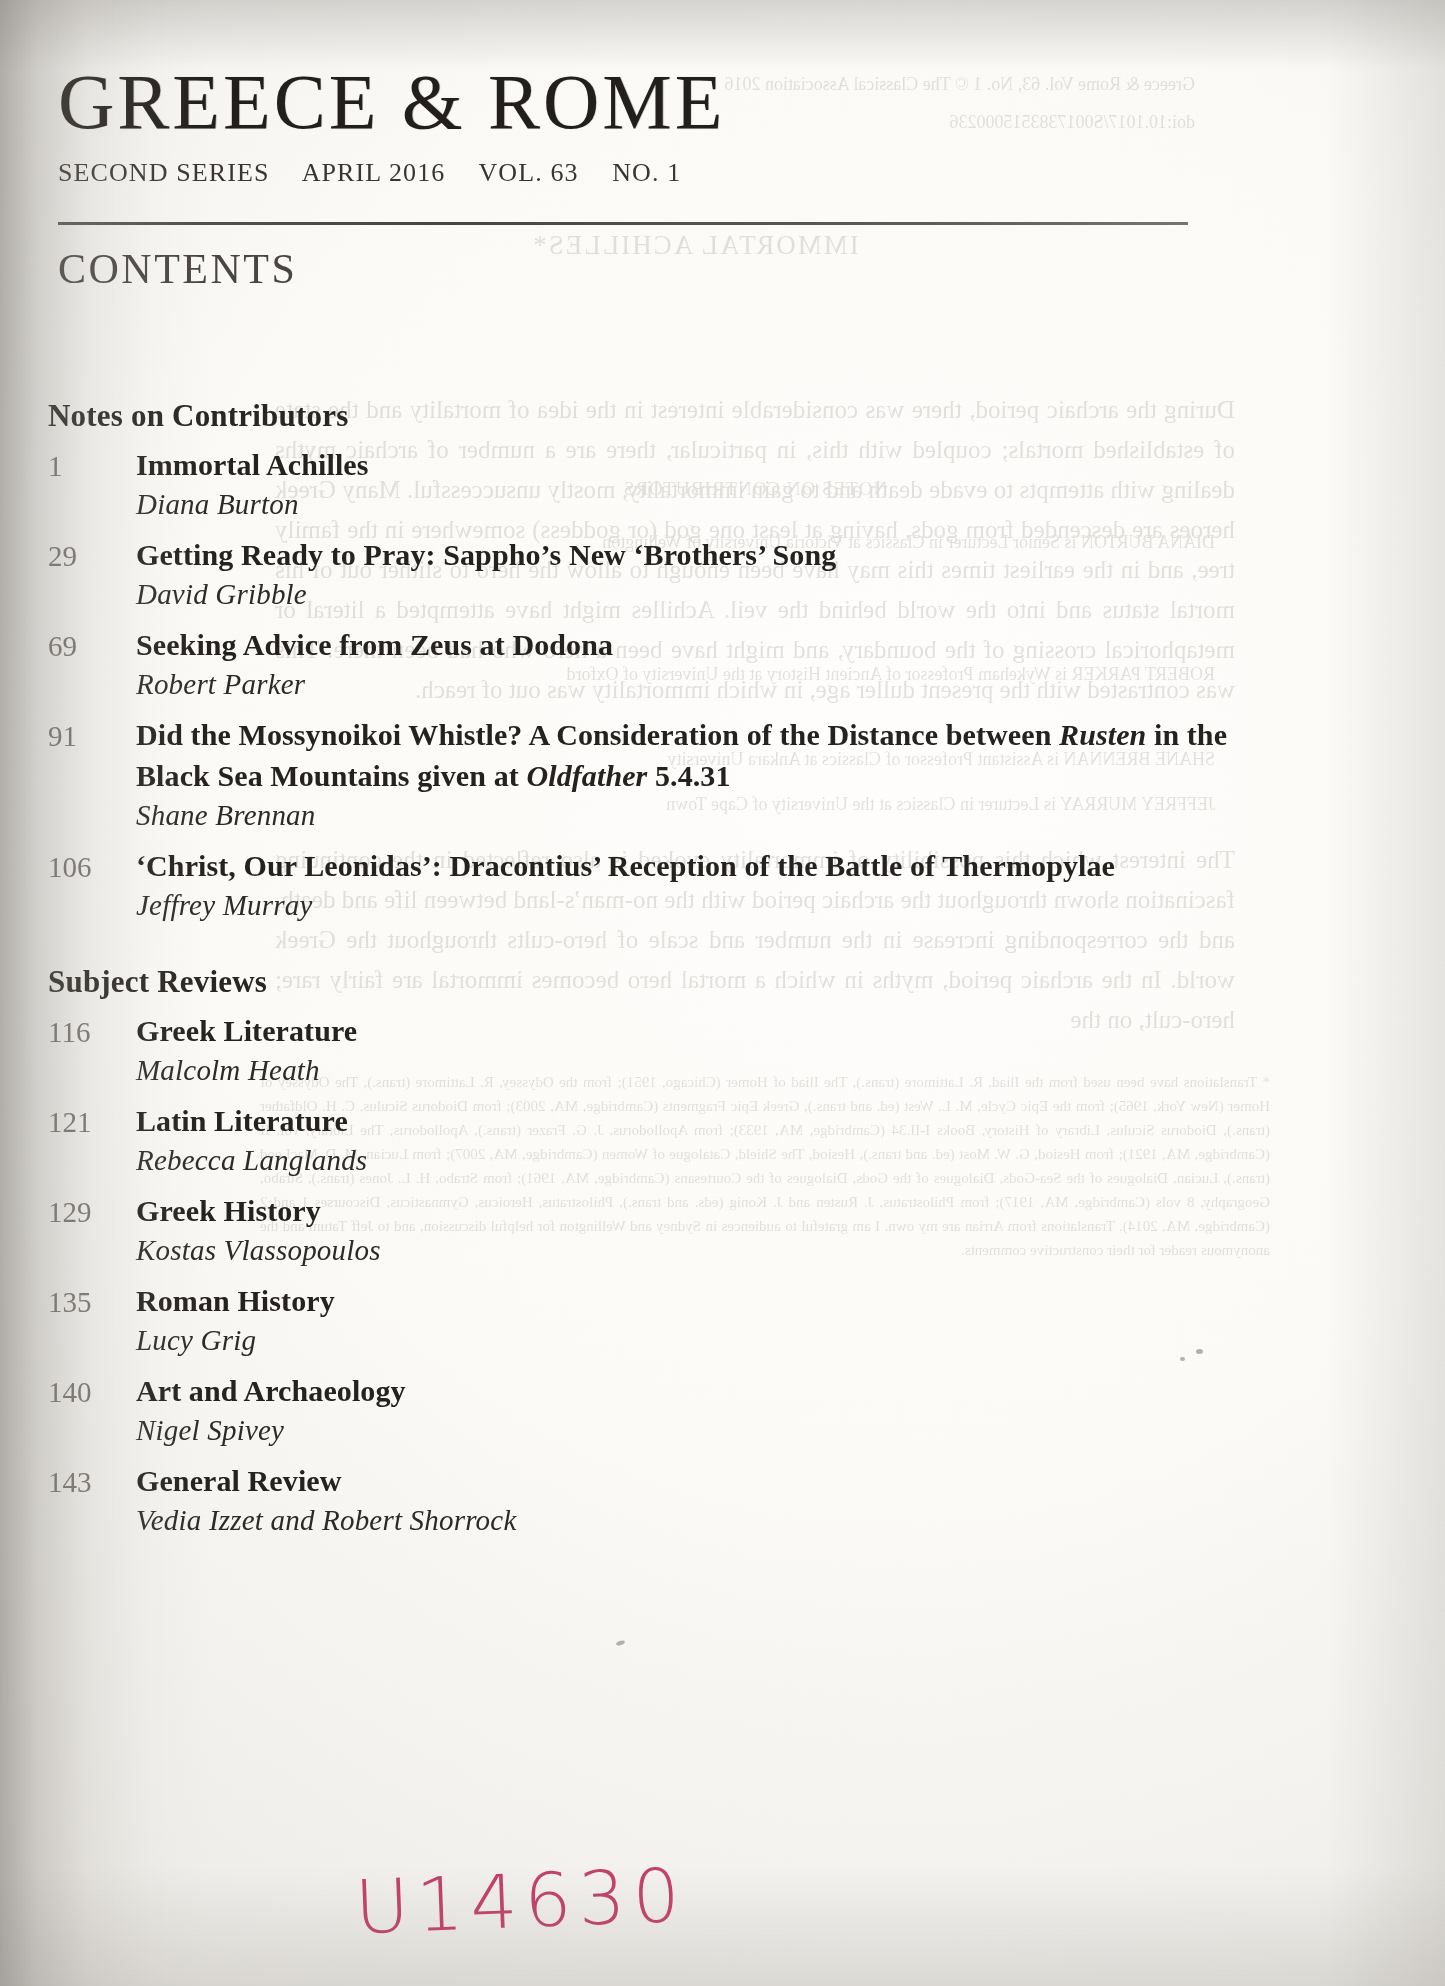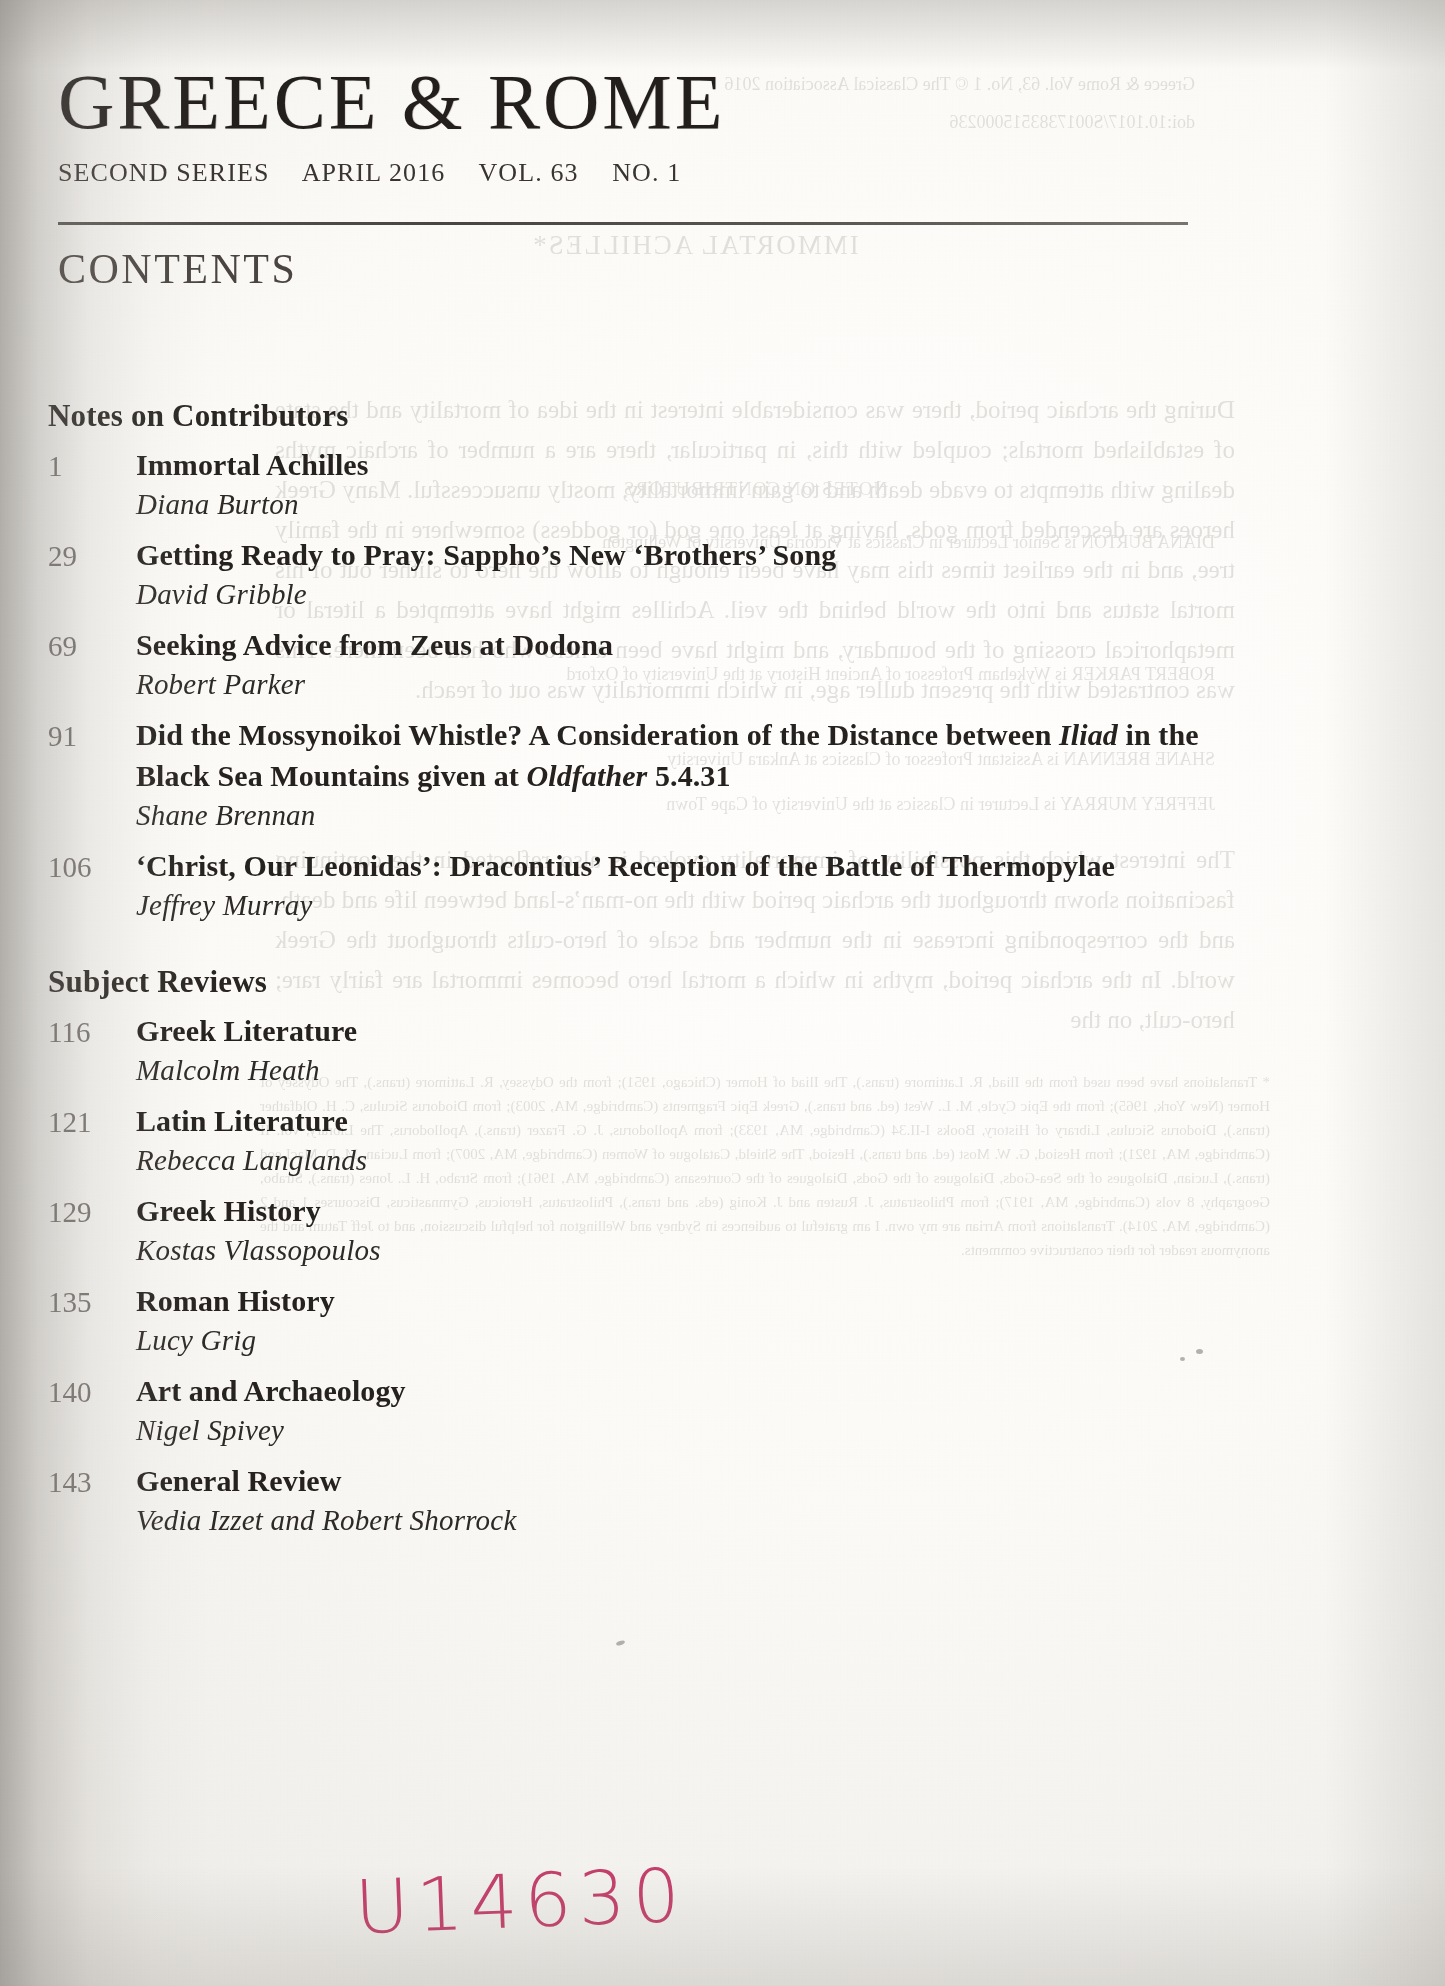--- a/index.html
+++ b/index.html
@@ -283,21 +283,21 @@
       <div class="entry">
         <div class="entry-page">69</div>
         <div class="entry-body">
           <div class="entry-title">Seeking Advice from Zeus at Dodona</div>
           <div class="entry-author">Robert Parker</div>
         </div>
       </div>
       <div class="entry">
         <div class="entry-page">91</div>
         <div class="entry-body">
-          <div class="entry-title">Did the Mossynoikoi Whistle? A Consideration of the Distance between <i>Iliad</i> in the Black Sea Mountains given at <i>Oldfather</i> 5.4.31</div>
+          <div class="entry-title">Did the Mossynoikoi Whistle? A Consideration of the Distance between <i>Rusten</i> in the Black Sea Mountains given at <i>Oldfather</i> 5.4.31</div>
           <div class="entry-author">Shane Brennan</div>
         </div>
       </div>
       <div class="entry">
         <div class="entry-page">106</div>
         <div class="entry-body">
           <div class="entry-title">‘Christ, Our Leonidas’: Dracontius’ Reception of the Battle of Thermopylae</div>
           <div class="entry-author">Jeffrey Murray</div>
         </div>
       </div>

